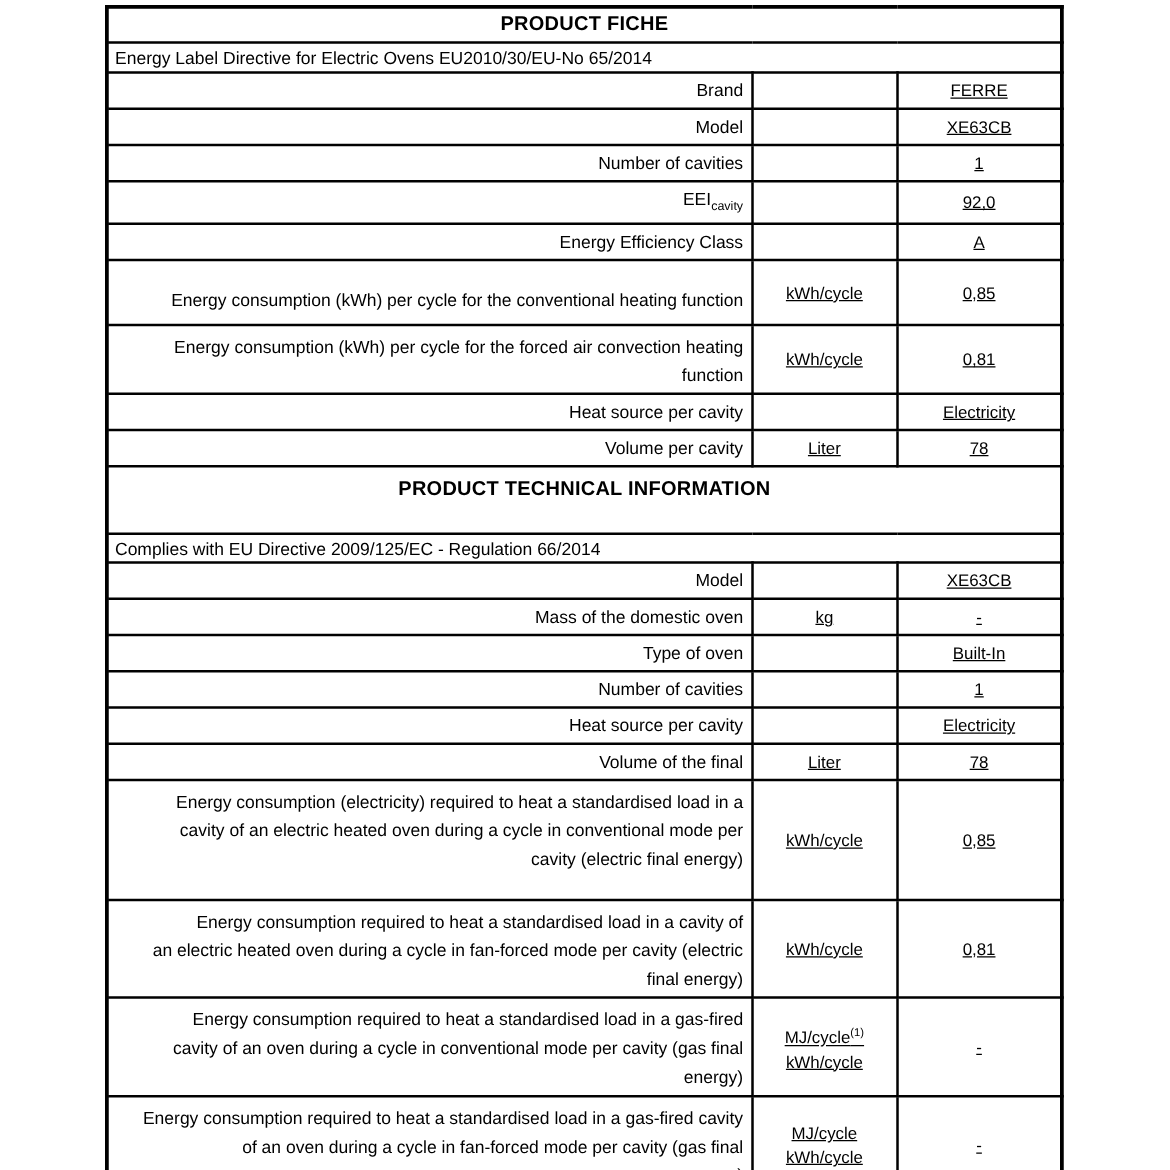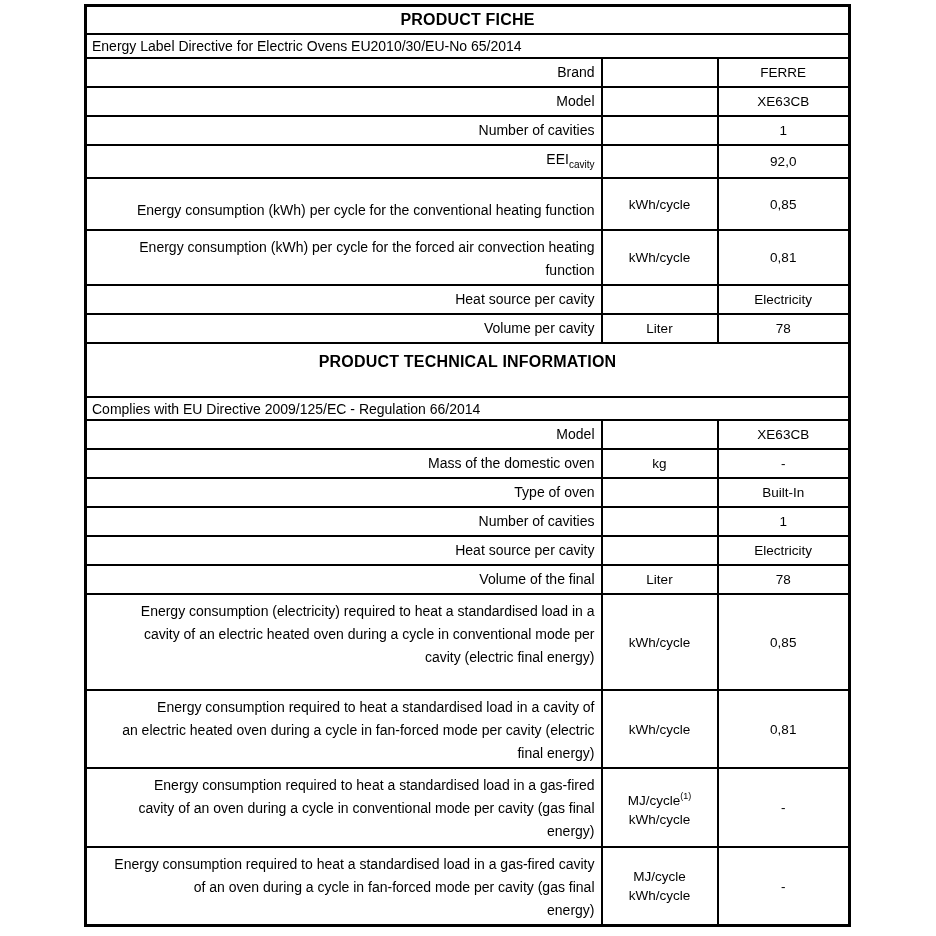--- a/index.html
+++ b/index.html
@@ -27,20 +27,21 @@
     padding: 2px 6px 2px 5px;
     font-size: 14px;
     line-height: 23px;
     white-space: pre-line;
   }
   td.unit, td.value {
     text-align: center;
     font-size: 13.5px;
     line-height: 19px;
     padding: 2px 3px;
+    text-decoration: underline;
   }
   td.section-title {
     text-align: center;
     font-weight: bold;
     font-size: 16px;
     letter-spacing: 0.2px;
   }
   td.full-line {
     text-align: left;
     padding: 2px 6px 2px 5px;
@@ -84,20 +85,25 @@
       </tr>
       <tr style="height:25px">
         <td class="label">Number of cavities</td>
         <td class="unit"></td>
         <td class="value">1</td>
       </tr>
       <tr style="height:28px">
         <td class="label"><span>EEI</span><sub class="eei-sub">cavity</sub></td>
         <td class="unit"></td>
         <td class="value">92,0</td>
+      </tr>
+      <tr style="height:28px">
+        <td class="label">Energy Efficiency Class</td>
+        <td class="unit"></td>
+        <td class="value">A</td>
       </tr>
       <tr style="height:52px">
         <td class="label v-bottom">Energy consumption (kWh) per cycle for the conventional heating function</td>
         <td class="unit">kWh/cycle</td>
         <td class="value">0,85</td>
       </tr>
       <tr style="height:48px">
         <td class="label v-top">Energy consumption (kWh) per cycle for the forced air convection heating
 function</td>
         <td class="unit">kWh/cycle</td>

